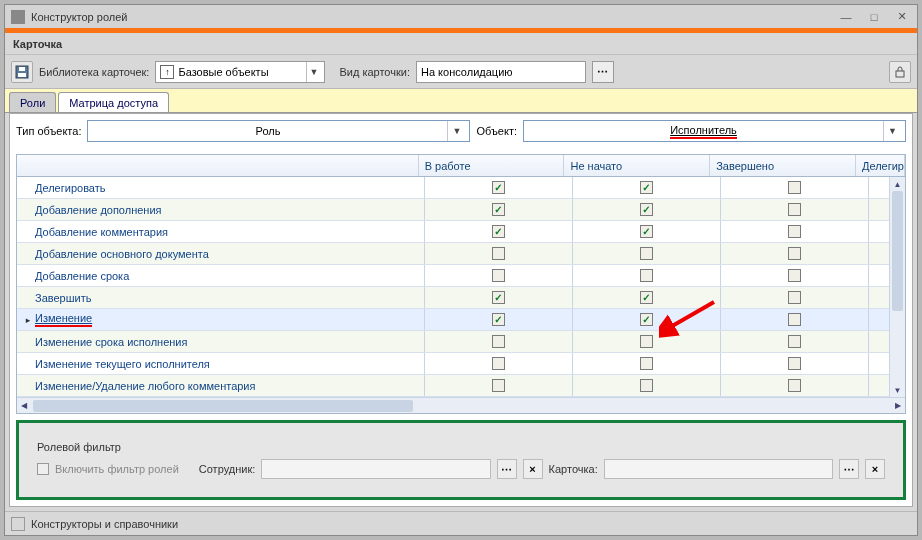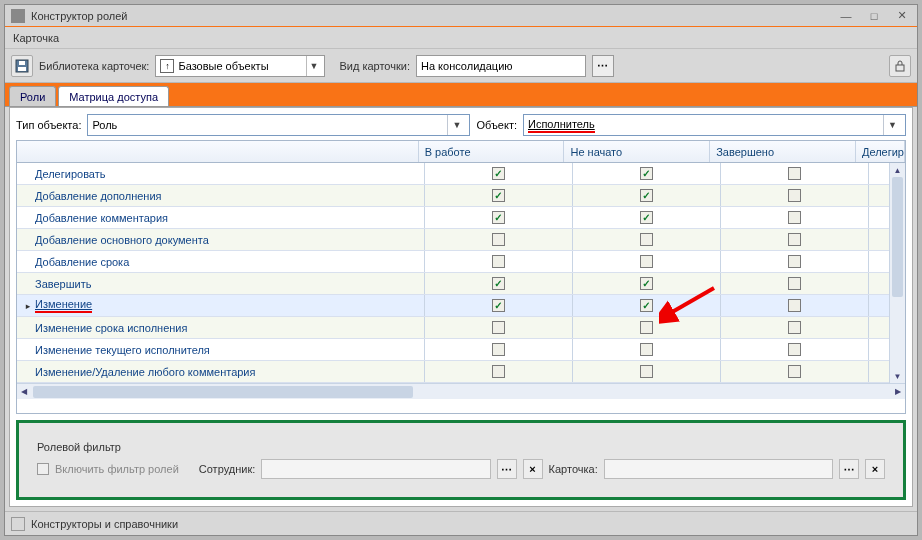--- a/index.html
+++ b/index.html
@@ -1,37 +1,37 @@
 <!DOCTYPE html>
 <html><head>
 <meta charset="utf-8">
 <style>
 * { box-sizing: border-box; font-family: Verdana, Arial, sans-serif; font-size: 11px; margin: 0; padding: 0; }
 body { background: #b8b8b8; padding: 4px; }
 .window { background: #d8d8d8; border: 1px solid #888; width: 914px; height: 532px; position: relative; display: flex; flex-direction: column; }
-.titlebar { height: 22px; background: #d4d4d4; display: flex; align-items: center; padding: 0 6px; border-bottom: 1px solid #f97316; }
+.titlebar { height: 28px; background: #d4d4d4; display: flex; align-items: center; padding: 0 6px; border-bottom: 5px solid #f97316; }
 .titlebar .app-icon { width: 14px; height: 14px; margin-right: 6px; background: #888; display: inline-block; }
 .titlebar .title { flex: 1; color: #333; }
 .titlebar .winbtns { display: flex; gap: 10px; }
 .titlebar .wbtn { width: 18px; height: 14px; display: flex; align-items: center; justify-content: center; color: #555; cursor: pointer; }
 .menubar { height: 22px; background: #d8d8d8; display: flex; align-items: center; padding: 0 8px; border-bottom: 1px solid #c0c0c0; }
-.menubar span { color: #333; }
+.menubar span { color: #333; font-weight: bold; }
 .toolbar { height: 34px; background: #d8d8d8; display: flex; align-items: center; padding: 0 6px; gap: 6px; border-bottom: 1px solid #b8b8b8; }
 .iconbtn { width: 22px; height: 22px; border: 1px solid #aaa; background: #e8e8e8; display: flex; align-items: center; justify-content: center; cursor: pointer; border-radius: 2px; }
 .toolbar .lbl { color: #333; }
 .combo { height: 22px; border: 1px solid #999; background: #fff; display: flex; align-items: center; padding: 0 4px; position: relative; }
 .combo .ci { width: 14px; height: 14px; margin-right: 4px; display: inline-flex; align-items: center; justify-content: center; border: 1px solid #666; font-size: 9px; }
 .combo .ctext { flex: 1; }
 .combo .dd { width: 14px; height: 20px; border-left: 1px solid #bbb; margin-left: 4px; display: flex; align-items: center; justify-content: center; font-size: 9px; color: #444; cursor: pointer; }
 .dotsbtn { width: 22px; height: 22px; border: 1px solid #999; background: #eee; display: flex; align-items: center; justify-content: center; cursor: pointer; font-weight: bold; letter-spacing: 1px; }
-.tabs { display: flex; align-items: flex-end; height: 24px; padding-left: 4px; border-bottom: 1px solid #999; background: #f97316; }
+.tabs { display: flex; align-items: flex-end; height: 24px; padding-left: 4px; border-bottom: 1px solid #999; background: #fef9c3; }
 .tab { padding: 2px 10px; border: 1px solid #999; border-bottom: none; background: #d0d0d0; color: #005; margin-right: 2px; cursor: pointer; height: 20px; display: flex; align-items: center; border-top-left-radius: 3px; border-top-right-radius: 3px; }
 .tab.active { background: #fff; position: relative; z-index: 2; }
 .content { background: #fff; flex: 1; padding: 6px; display: flex; flex-direction: column; border: 1px solid #aaa; margin: 0 4px 4px; position: relative; }
-.toprow { display: flex; align-items: center; gap: 6px; margin-bottom: 4px; }
+.toprow { display: flex; align-items: center; gap: 6px; margin-bottom: 12px; text-align: center; }
 .toprow .lbl { white-space: nowrap; }
 .bigcombo { border: 1px solid #7a9ac0; height: 22px; display: flex; align-items: center; padding: 0 4px; flex: 1; background: #fff; }
 .bigcombo .ctext { flex:1; }
 .bigcombo .dd { width: 18px; height: 20px; border-left: 1px solid #c0c8d4; margin-left: 4px; display: flex; align-items: center; justify-content: center; font-size: 9px; color: #444; cursor: pointer; }
 .underline-red { border-bottom: 2px solid #e00; padding-bottom: 1px; display: inline-block; text-decoration: underline; }
 .grid-wrap { flex: 1; border: 1px solid #a8b8cc; position: relative; overflow: hidden; }
 .grid-head { display: flex; height: 22px; background: linear-gradient(#f8faff,#eaf0f8); border-bottom: 1px solid #a8b8cc; }
 .ghcell { border-right: 1px solid #c8d4e4; display: flex; align-items: center; padding-left: 6px; color: #114477; font-size: 11px; }
 .ghcell.first { width: 408px; }
 .ghcell.col { width: 148px; }

